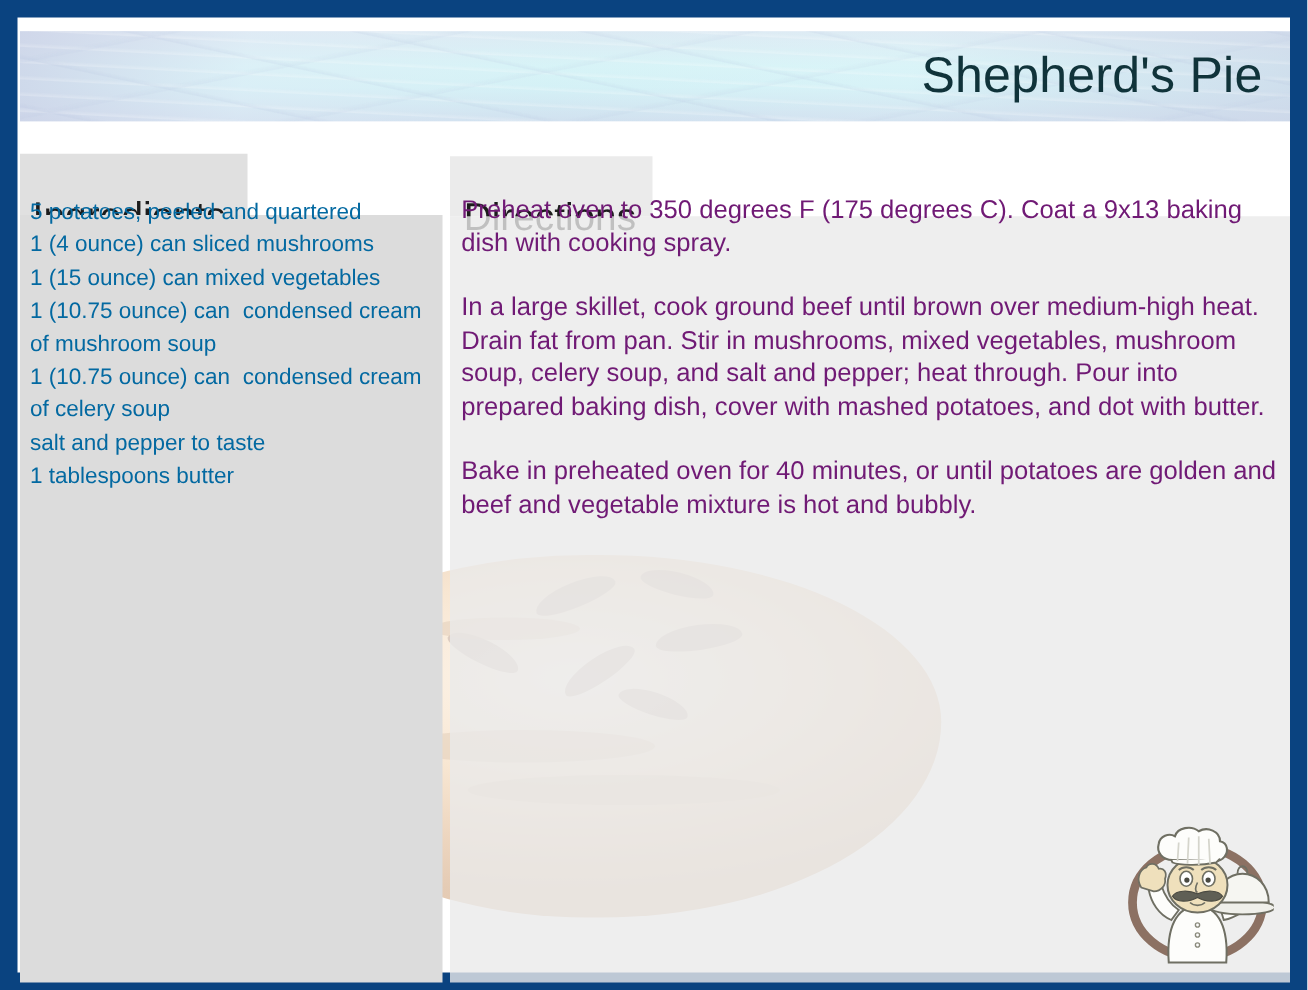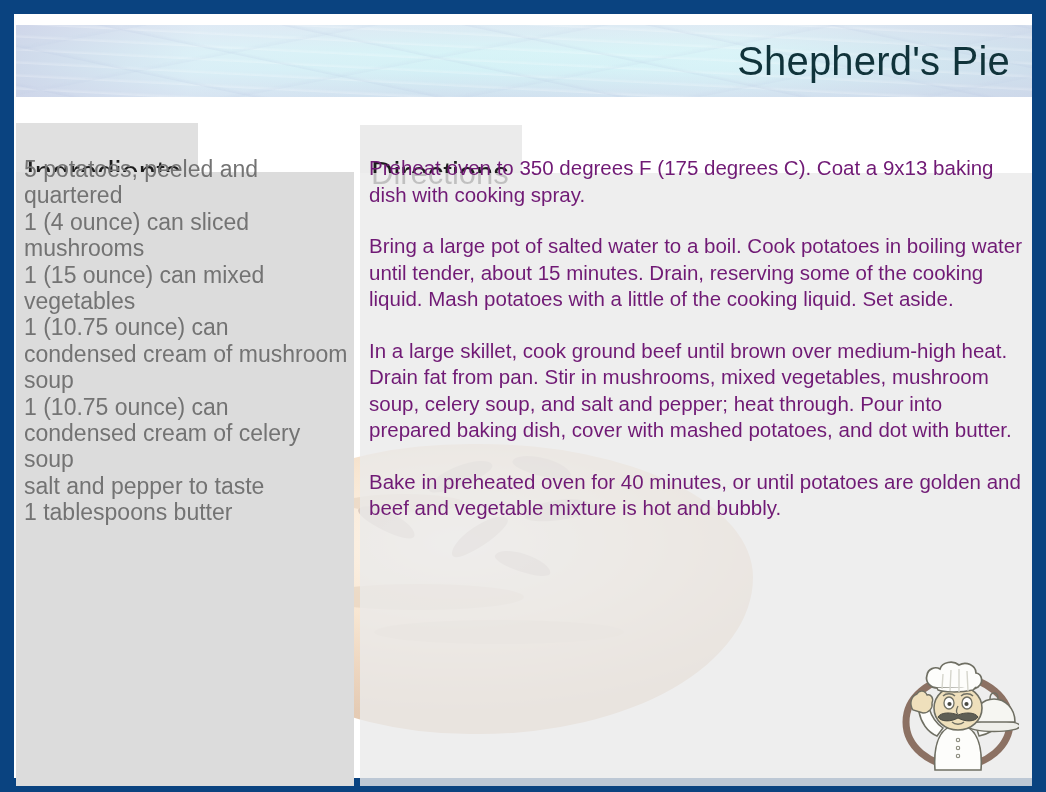--- a/index.html
+++ b/index.html
@@ -159,23 +159,23 @@
     top: 49px;
     width: 338px;
     height: 614px;
     background: #dcdcdc;
   }
   .ingredient-list {
     position: absolute;
     left: 8px;
     top: 33px;
     width: 326px;
-    font-size: 23px;
+    font-size: 18px;
     line-height: 26.4px;
-    color: #737373;
+    color: #0369a1;
   }
   .ingredient-list .line {
     white-space: pre-wrap;
   }
 
   
   .panel-directions {
     position: absolute;
     left: 346px;
     top: 111px;
@@ -276,21 +276,20 @@
       <div class="line">1 tablespoons butter</div>
     </div>
   </section>
 
   <section class="panel-directions">
     <div class="tab"></div>
     <h2 class="tab-label">Directions</h2>
     <div class="body"></div>
     <div class="directions-text">
       <p>Preheat oven to 350 degrees F (175 degrees C). Coat a 9x13 baking dish with cooking spray.</p>
-      <p>Bring a large pot of salted water to a boil. Cook potatoes in boiling water until tender, about 15 minutes. Drain, reserving some of the cooking liquid. Mash potatoes with a little of the cooking liquid. Set aside.</p>
       <p>In a large skillet, cook ground beef until brown over medium-high heat. Drain fat from pan. Stir in mushrooms, mixed vegetables, mushroom soup, celery soup, and salt and pepper; heat through. Pour into prepared baking dish, cover with mashed potatoes, and dot with butter.</p>
       <p>Bake in preheated oven for 40 minutes, or until potatoes are golden and beef and vegetable mixture is hot and bubbly.</p>
     </div>
   </section>
 
   <div class="chef-logo">
     <svg viewBox="0 0 122 120" width="122" height="120" aria-hidden="true">
 
       <ellipse cx="61" cy="70" rx="52" ry="44" fill="none" stroke="#7a5a4a" stroke-width="7" opacity="0.85"></ellipse>
 

